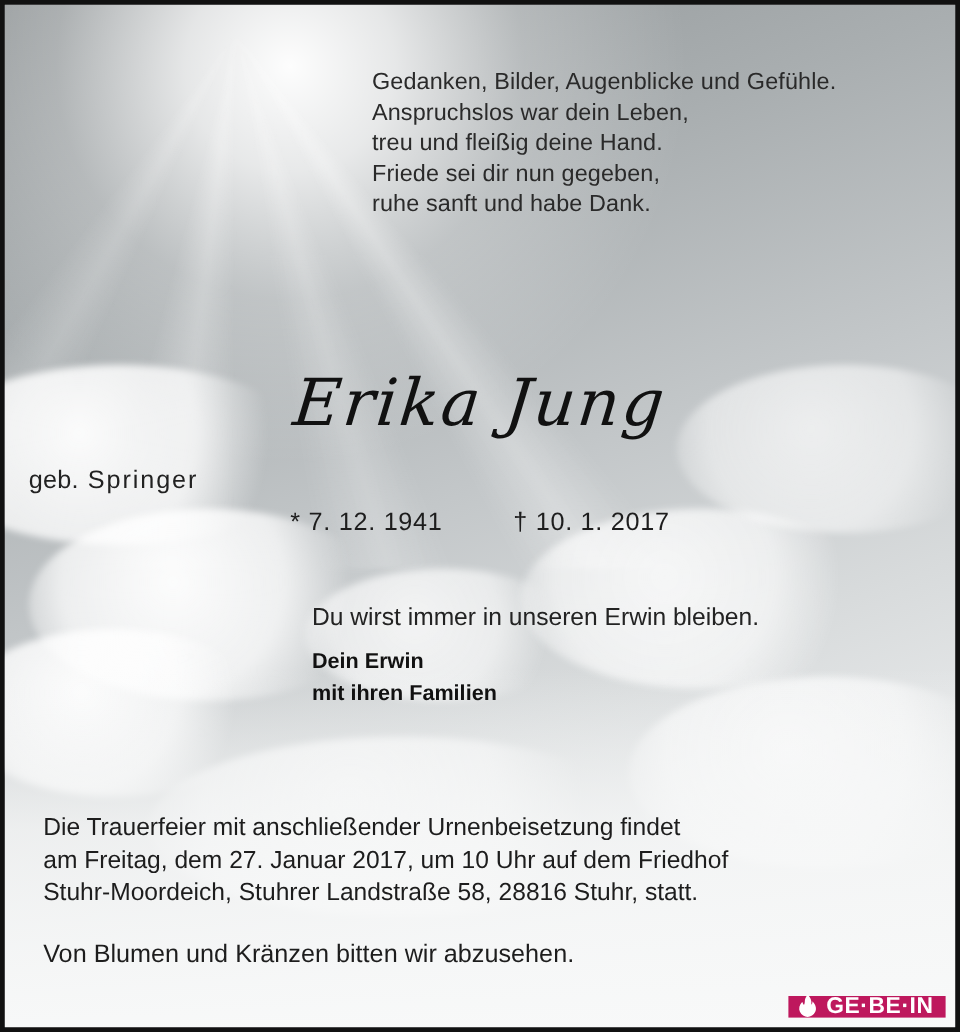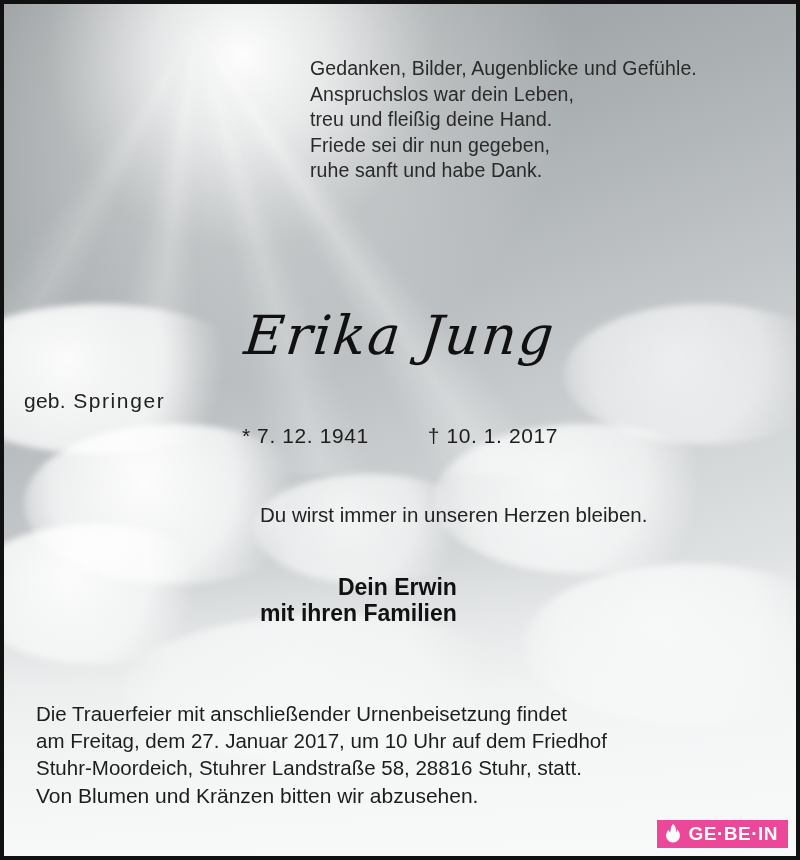--- a/index.html
+++ b/index.html
@@ -127,33 +127,32 @@
   .farewell {
     position: absolute;
     top: 499px;
     left: 256px;
     font-size: 20.5px;
     color: #232323;
     white-space: nowrap;
   }
   .family {
     position: absolute;
-    top: 570px;
+    top: 534px;
     left: 256px;
     font-weight: bold;
-    font-size: 23px;
+    font-size: 18px;
     line-height: 26px;
     color: #111;
-    text-align: right;
   }
   .family div { white-space: nowrap; }
 
   .ceremony {
     position: absolute;
-    top: 696px;
+    top: 672px;
     left: 32px;
     width: 740px;
     font-size: 20.5px;
     line-height: 27px;
     color: #1d1d1d;
     text-align: justify;
   }
   .ceremony .last { text-align: left; }
   .flowers {
     position: absolute;
@@ -161,22 +160,22 @@
     left: 32px;
     font-size: 21px;
     color: #1d1d1d;
   }
 
   
   .logo {
     position: absolute;
     right: 8px;
     bottom: 8px;
-    height: 28px;
-    background: #ec4899;
+    height: 18px;
+    background: #be185d;
     color: #ffffff;
     display: flex;
     align-items: center;
     padding: 0 10px 0 6px;
   }
   .logo .mark {
     width: 20px; height: 22px;
     margin-right: 6px;
     position: relative;
   }
@@ -221,21 +220,21 @@
       <span class="prefix">geb.</span>
       <span>Springer</span>
     </div>
 
     <div class="dates">
       <span>* 7. 12. 1941</span>
       <span class="gap"></span>
       <span>† 10. 1. 2017</span>
     </div>
 
-    <div class="farewell">Du wirst immer in unseren Herzen bleiben.</div>
+    <div class="farewell">Du wirst immer in unseren Erwin bleiben.</div>
 
     <div class="family">
       <div>Dein Erwin</div>
       <div>mit ihren Familien</div>
     </div>
 
     <div class="ceremony">
       <div>Die Trauerfeier mit anschließender Urnenbeisetzung findet</div>
       <div>am Freitag, dem 27. Januar 2017, um 10 Uhr auf dem Friedhof</div>
       <div class="last">Stuhr-Moordeich, Stuhrer Landstraße 58, 28816 Stuhr, statt.</div>

